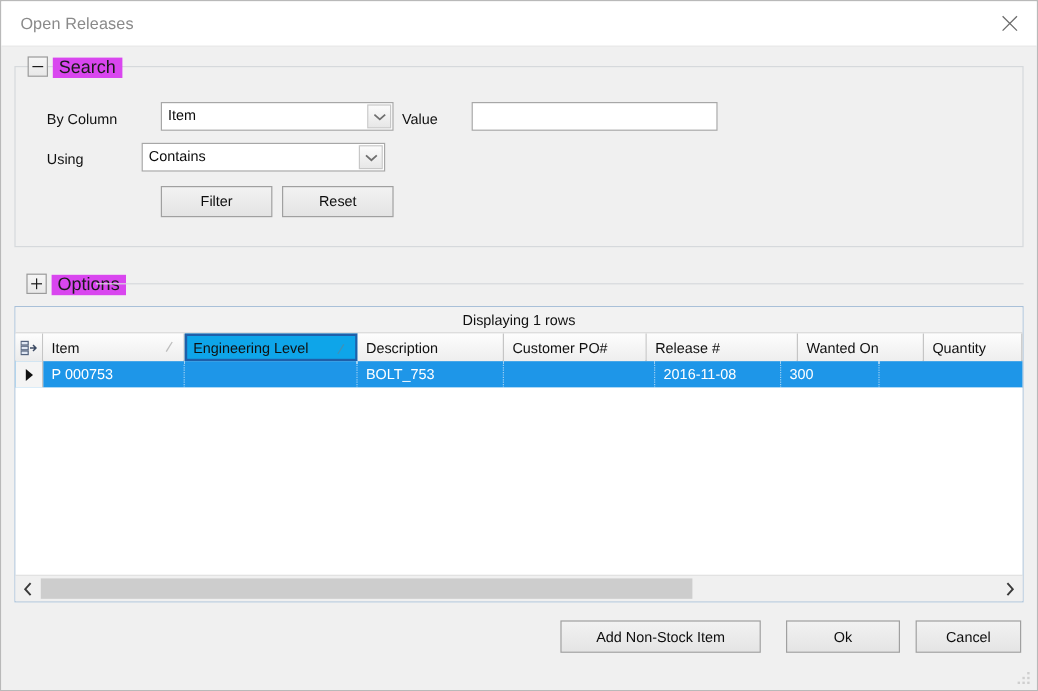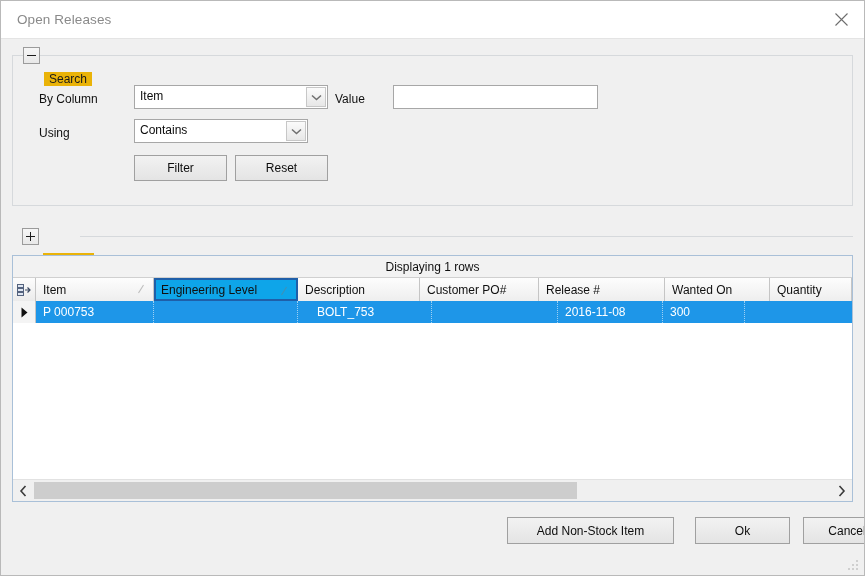--- a/index.html
+++ b/index.html
@@ -103,26 +103,25 @@
   }
   .expander-glyph.plus::after {
     content: "";
     position: absolute;
     left: 4px; top: 0;
     width: 1px; height: 9px;
     background: #1b1b1b;
   }
   .group-legend {
     position: absolute;
-    font-size: 12px;
+    font-size: 15px;
     color: #1a1a1a;
-    background: #eab308;
+    background: #d946ef;
     padding: 0 5px;
     white-space: nowrap;
-    margin-top: 24px;
   }
 
   
   .lbl {
     position: absolute;
     font-size: 12px;
     color: #101010;
     white-space: nowrap;
   }
 
@@ -364,21 +363,20 @@
     box-sizing: border-box;
     background: linear-gradient(#f2f2f2, #e4e4e4);
     border: 1px solid #a0a0a0;
     font-size: 12px;
     color: #0d0d0d;
     display: flex;
     align-items: center;
     justify-content: center;
     white-space: nowrap;
     cursor: default;
-    margin-left: 40px;
   }
 
   .resize-grip {
     position: absolute;
     right: 4px;
     bottom: 3px;
     width: 13px;
     height: 13px;
   }
 </style>
@@ -413,21 +411,21 @@
             </svg>
         </span>
       </div>
 
       <div class="lbl" style="left:322px; top:36px;">Value</div>
       <div class="textbox" style="left:380px; top:29px; width:205px;">
         <span class="tb-value" placeholder=""></span>
       </div>
 
       <div class="lbl" style="left:26px; top:70px;">Using</div>
-      <div class="combo" style="left:121px; top:63px; width:174px;">
+      <div class="combo" style="left:105px; top:63px; width:203px;">
         <span class="combo-text">Contains</span>
         <span class="combo-arrow">
           <svg width="11" height="7" viewBox="0 0 11 7">
               <path d="M1 1.5 L5.5 5.5 L10 1.5" stroke="#6f6f6f" stroke-width="1.5" fill="none"></path>
             </svg>
         </span>
       </div>
 
       <div class="btn" style="left:121px; top:99px; width:93px; height:26px;">Filter</div>
       <div class="btn" style="left:222px; top:99px; width:93px; height:26px;">Reset</div>
@@ -486,21 +484,21 @@
 
       <div class="data-row" style="background: rgb(30, 150, 232);">
         <div class="row-indicator">
           <svg width="9" height="11" viewBox="0 0 9 11">
             <path d="M1.5 0.5 L7.5 5.5 L1.5 10.5 Z" fill="#101010"></path>
           </svg>
         </div>
 
       <div class="data-cell" style="width: 118px; min-width: 118px;">P 000753</div>
           <div class="data-cell" style="width: 144px; min-width: 144px;"></div>
-          <div class="data-cell" style="width: 122px; min-width: 122px; margin-left: 12px;">BOLT_753</div>
+          <div class="data-cell" style="width: 122px; min-width: 122px;">BOLT_753</div>
           <div class="data-cell" style="width: 126px; min-width: 126px;"></div>
           <div class="data-cell" style="width: 105px; min-width: 105px;">2016-11-08</div>
           <div class="data-cell" style="width: 82px; min-width: 82px;">300</div>
         </div>
 
       <div class="grid-body"></div>
 
       <div class="hscroll">
         <div class="hs-arrow">
           <svg width="9" height="12" viewBox="0 0 9 12">

